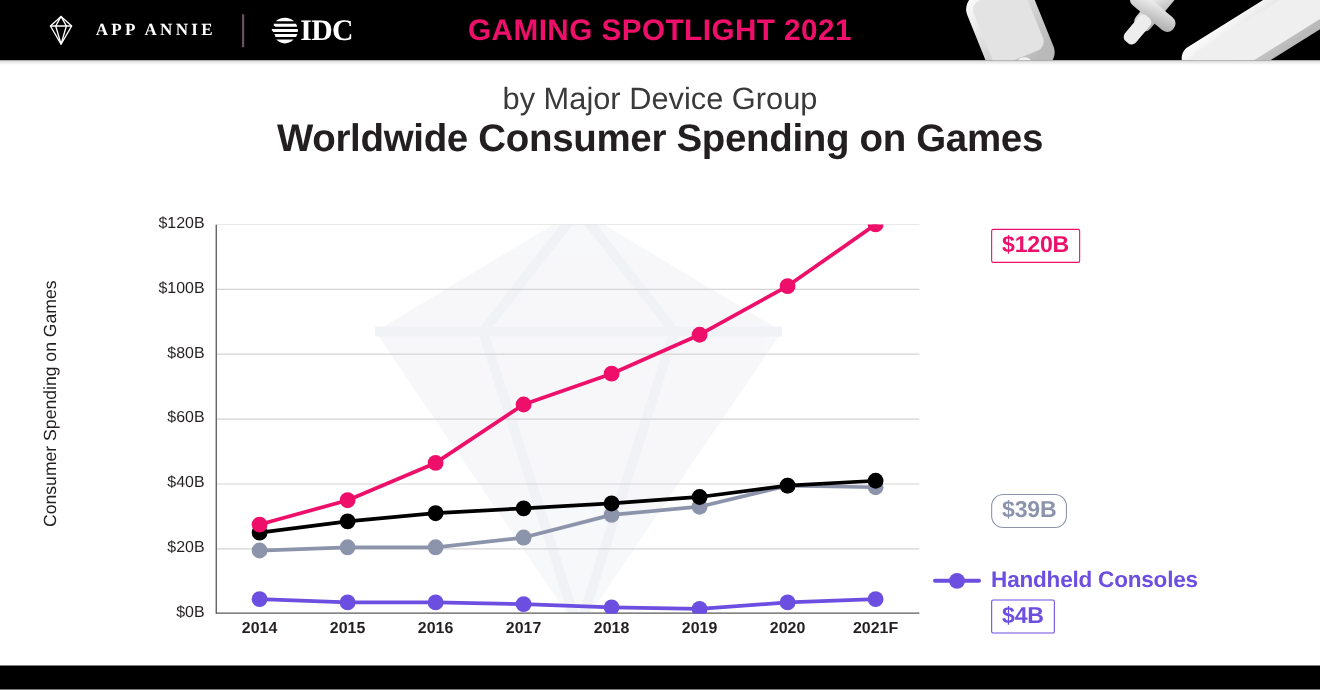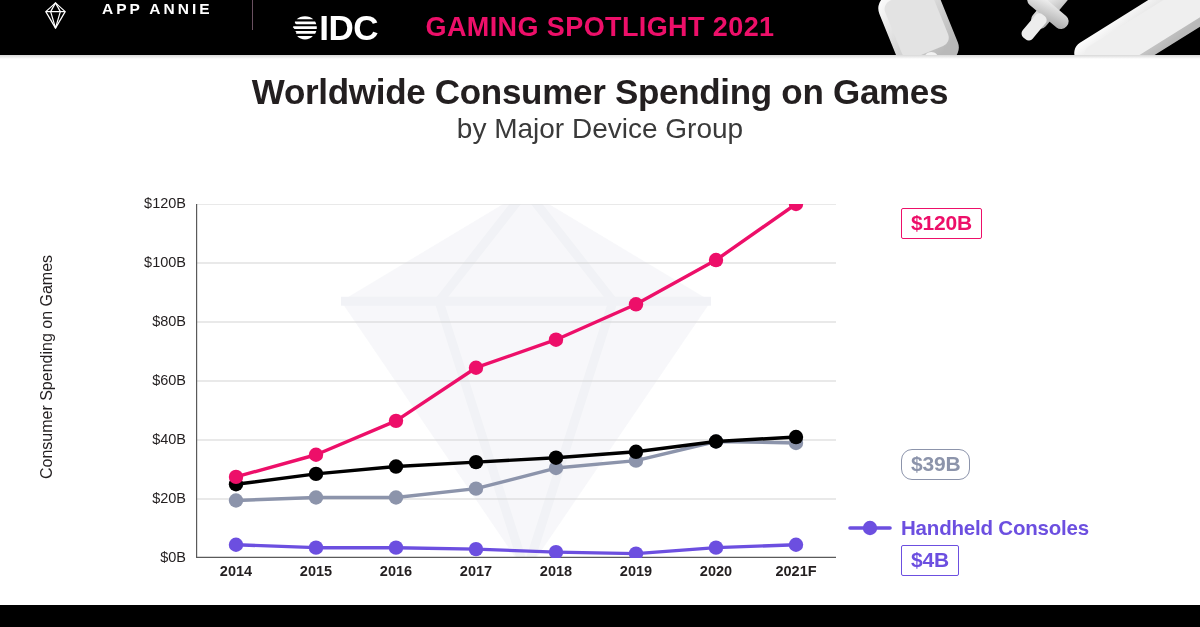--- a/index.html
+++ b/index.html
@@ -12,34 +12,34 @@
 
   
   #header {
     position:absolute; left:0; top:0; width:1200px; height:55px;
     background:#000000; overflow:hidden;
   }
   #header-inner { position:relative; width:1200px; height:55px; }
 
   .brand-left {
     position:absolute; left:40px; top:0; height:55px;
-    display:flex; gap:31px;
+    display:flex; align-items:center; gap:16px;font-family:Liberation Serif, serif;
   }
   .diamond-logo { width:31px; height:31px; display:block; }
   .brand-word {
     color:#ffffff; font-size:15.5px; font-weight:700;
     letter-spacing:3.0px; white-space:nowrap;
   }
   .brand-divider {
     width:1.6px; height:30px; background:#6a5060; margin:0 8px;
   }
   .idc-lock { display:flex; align-items:center; gap:1px; }
   .idc-globe { width:26px; height:26px; display:block; }
   .idc-word {
-    color:#ffffff; font-size:35px; font-weight:700;
+    color:#ffffff; font-size:27px; font-weight:700;
     letter-spacing:-0.5px; white-space:nowrap; line-height:1;
   }
 
   #header-title {
     position:absolute; left:0; top:0; width:1200px; height:55px;
     display:flex; align-items:center; justify-content:center;
     color:#ED0F69; font-size:27px; font-weight:800;
     letter-spacing:0.4px; white-space:nowrap;
   }
 
@@ -157,22 +157,22 @@
           <rect x="200" y="10" width="180" height="50" rx="12" fill="url(#gw)"></rect>
           <rect x="209" y="18" width="165" height="34" rx="8" fill="#efefef"></rect>
         </g>
       </svg>
     </div>
   </div>
 </div>
 <div id="top-edge"></div>
 
 <div id="title-block">
+  <div id="chart-subtitle">by Major Device Group</div>
   <div id="chart-title">Worldwide Consumer Spending on Games</div>
-  <div id="chart-subtitle">by Major Device Group</div>
 </div>
 
 <div id="chart-area">
 
   <div id="ylabel">Consumer Spending on Games</div>
 
   <div id="ytick-wrap">
       <div class="ytick" style="top: 359px;">$0B</div>
       <div class="ytick" style="top: 300px;">$20B</div>
       <div class="ytick" style="top: 241px;">$40B</div>

